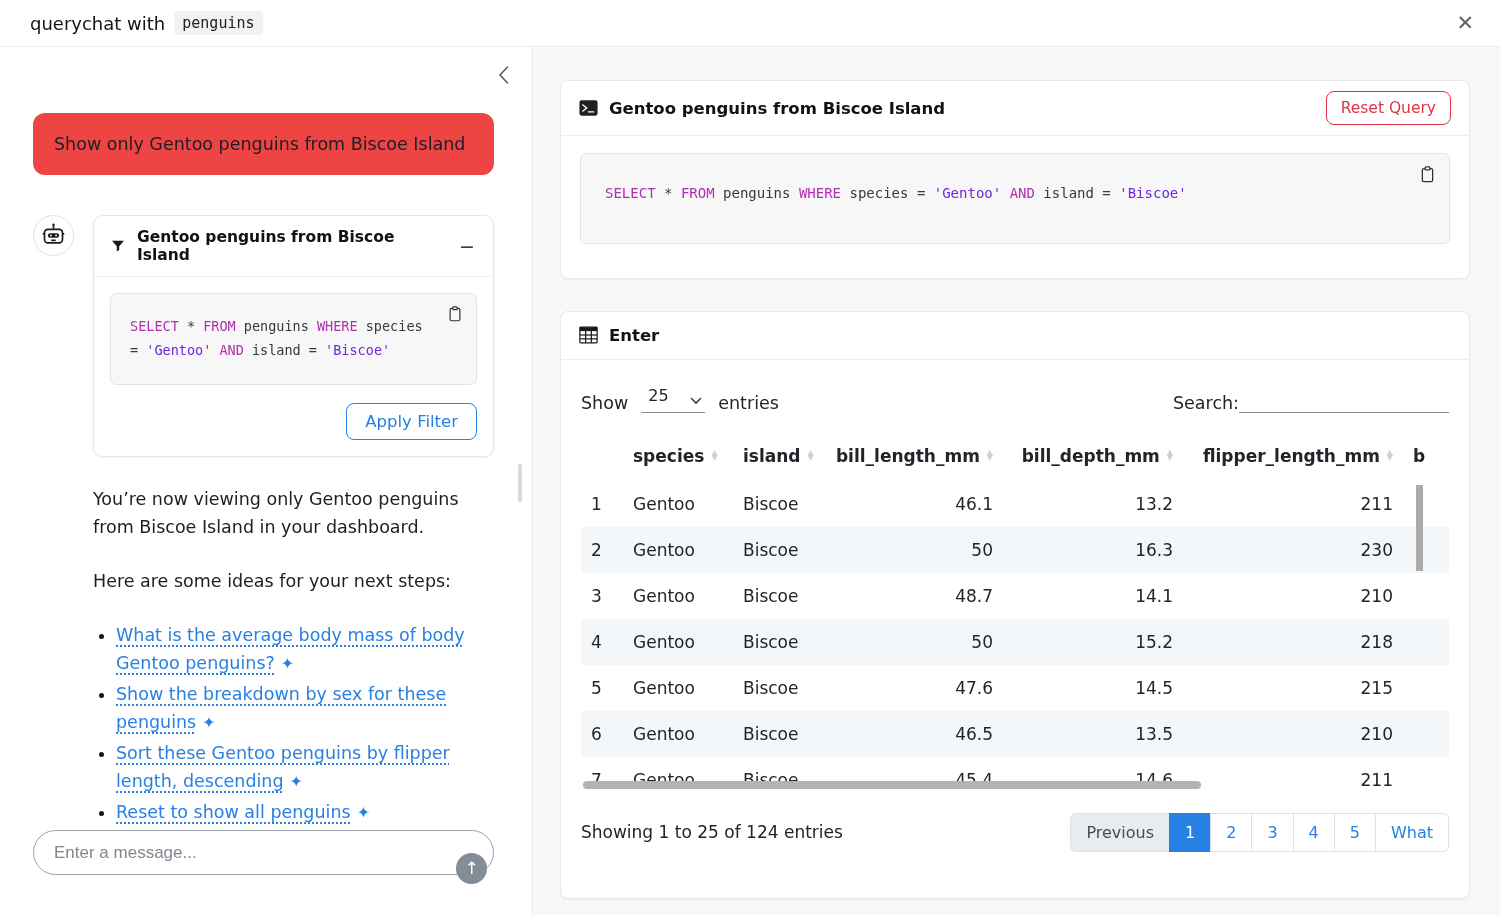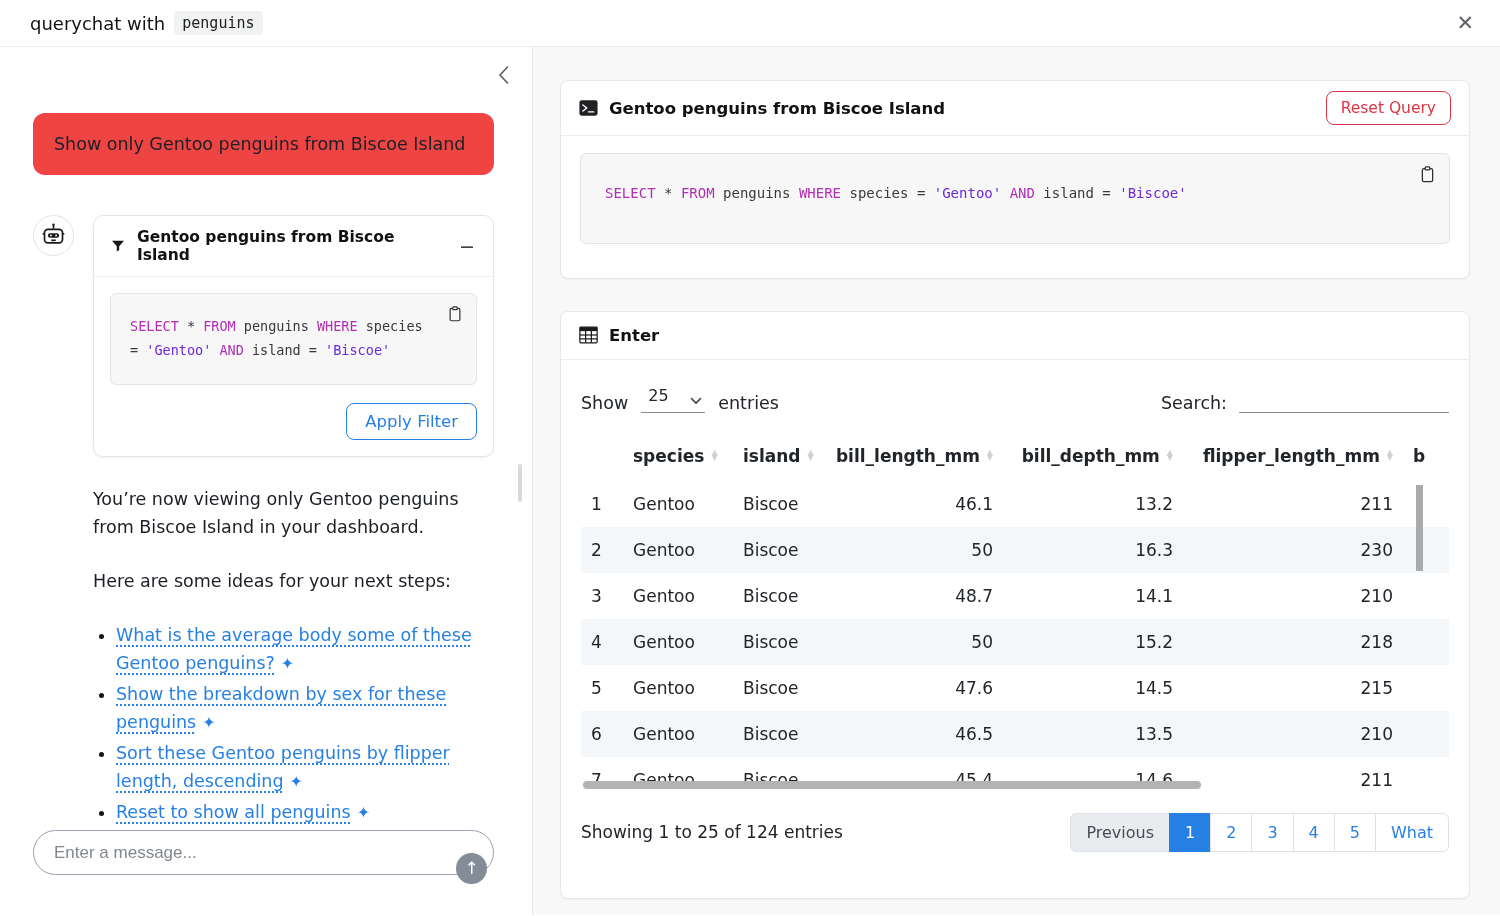--- a/index.html
+++ b/index.html
@@ -73,21 +73,21 @@
   .q-body { padding:17px 19px 34px; }
   .codeblock.big { padding:27px 50px 37px 24px; font-size:14px; }
 
   .data-card { margin-top:32px; height:588px; }
   .d-body { padding:24px 20px; }
   .controls { display:flex; justify-content:space-between; align-items:flex-end; }
   .show-group { display:flex; align-items:flex-end; gap:13px; font-size:17.5px; color:#212529; }
   .len-select { display:flex; align-items:flex-end; justify-content:space-between; width:64px;
     border-bottom:1px solid #8c8c8c; padding:2px 3px 7px 7px; font-size:16px; color:#212529;
     cursor:pointer; }
-  .search-group { display:flex; align-items:flex-end; gap:12px; font-size:17.5px; color:#212529; }
+  .search-group { display:flex; align-items:flex-end; font-size:17.5px; color:#212529; }
   .search-input { width:210px; border:none; border-bottom:1px solid #8c8c8c; height:26px;
     outline:none; font-size:16px; background:transparent; }
 
   .table-viewport { margin-top:24px; height:358px; overflow:hidden; position:relative; }
   table { width:100%; border-collapse:collapse; font-size:17px; color:#212529; table-layout:fixed; }
   thead th { padding:9px 10px 15px; font-weight:bold; white-space:nowrap; overflow:hidden; }
   .th-inner { display:flex; align-items:center; gap:7px; }
   .th-inner.right { justify-content:flex-end; }
   .sort-icon { display:inline-flex; flex-direction:column; line-height:.6; font-size:8px;
     color:#ccd1d6; letter-spacing:0; }
@@ -175,21 +175,21 @@
               <button class="apply-btn">Apply Filter</button>
             </div>
           </div>
         </div>
       </div>
 
       <div class="bot-text">
         <p>You’re now viewing only Gentoo penguins from Biscoe Island in your dashboard.</p>
         <p>Here are some ideas for your next steps:</p>
         <ul class="suggestions" id="suggestion-list">
-            <li><a class="s-link">What is the average body some of these Gentoo penguins?</a><span class="sparkle">✦</span></li>
+            <li><a class="s-link">What is the average body mass of body Gentoo penguins?</a><span class="sparkle">✦</span></li>
             <li><a class="s-link">Show the breakdown by sex for these penguins</a><span class="sparkle">✦</span></li>
             <li><a class="s-link">Sort these Gentoo penguins by flipper length, descending</a><span class="sparkle">✦</span></li>
             <li><a class="s-link">Reset to show all penguins</a><span class="sparkle">✦</span></li>
           </ul>
       </div>
     </div>
 
     <div class="input-wrap">
       <input class="msg-input" placeholder="Enter a message..." style="">
       <button class="send-btn">↑</button>

